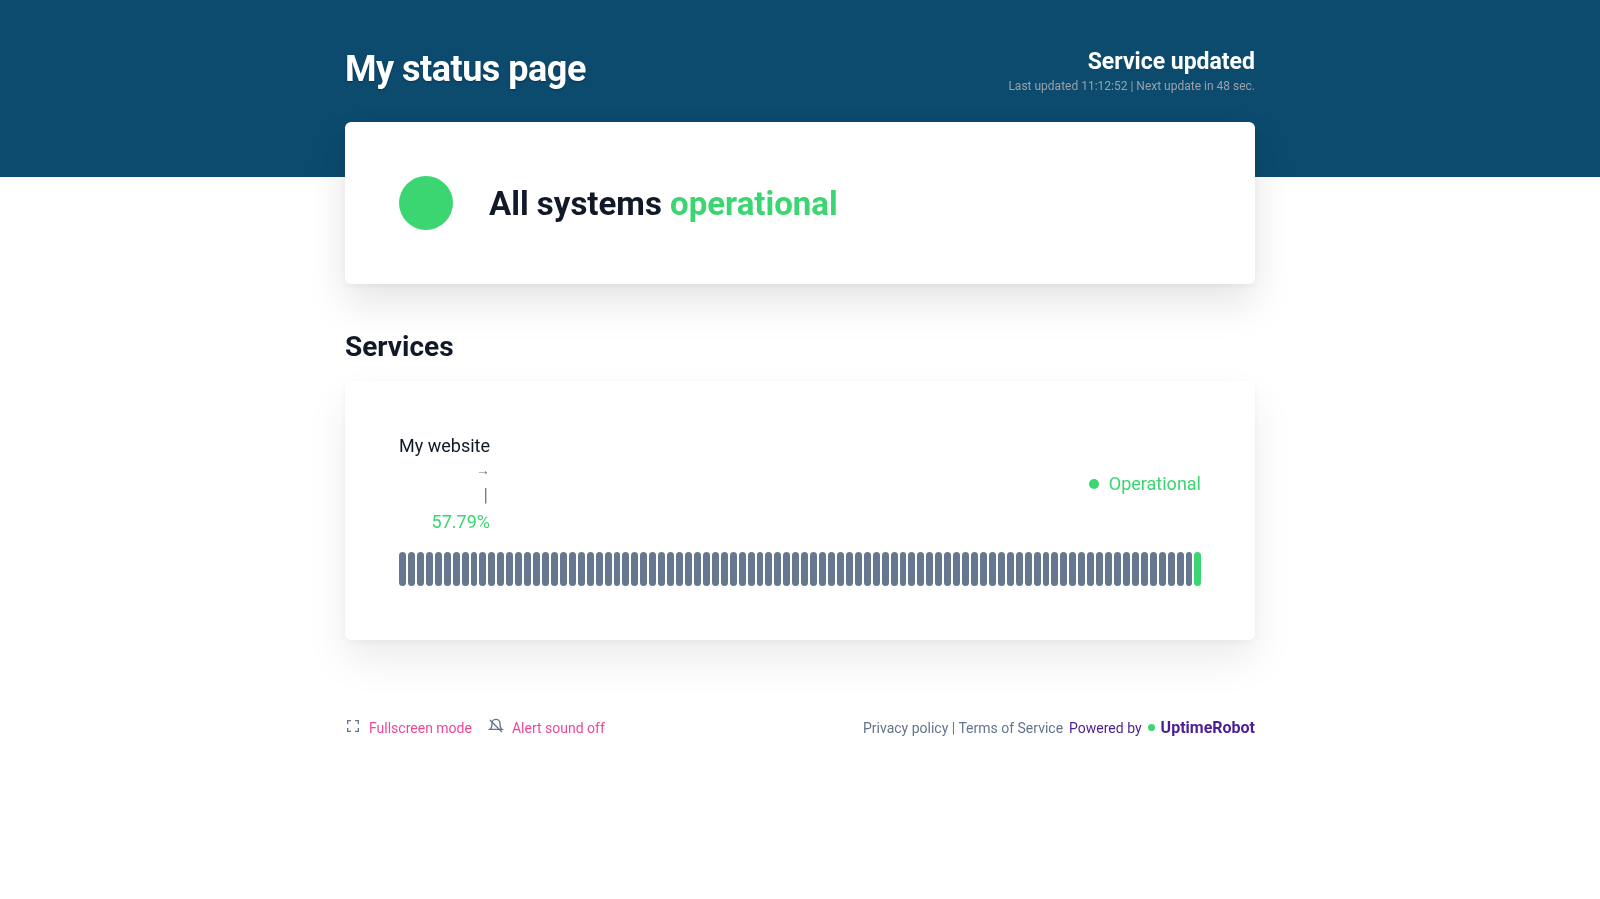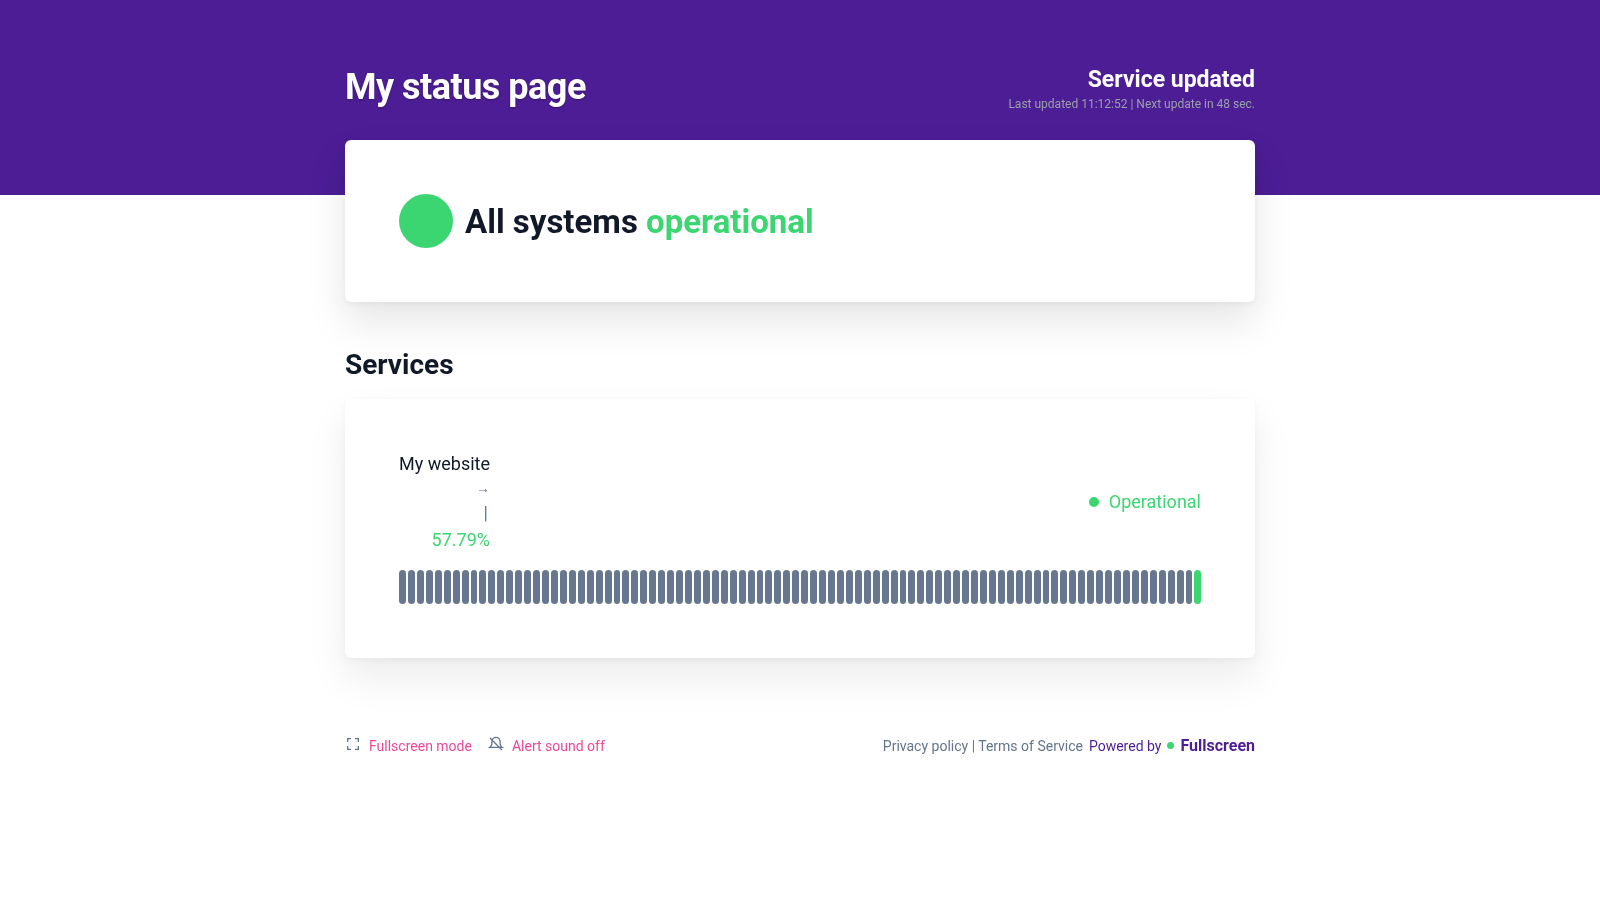--- a/index.html
+++ b/index.html
@@ -8,23 +8,23 @@
     background: #fff;
     color: #111827;
     width: 1600px;
   }
   .container {
     width: 910px;
     margin: 0 auto;
   }
   
   .header-bar {
-    background: #4c1d95;
+    background: #0c4a6e;
     width: 100%;
-    padding-top: 66px;
+    padding-top: 48px;
     padding-bottom: 84px;
   }
   .header-row {
     display: flex;
     justify-content: space-between;
     align-items: flex-start;
   }
   .page-title {
     color: #fff;
     font-size: 36px;
@@ -48,21 +48,21 @@
 
   
   .overall-card {
     background: #fff;
     border-radius: 6px;
     margin-top: -55px;
     padding: 54px 54px;
     box-shadow: 0 20px 40px rgba(0,0,0,0.10), 0 2px 6px rgba(0,0,0,0.05);
     display: flex;
     align-items: center;
-    gap: 12px;
+    gap: 36px;
   }
   .status-dot {
     width: 54px;
     height: 54px;
     border-radius: 50%;
     background: #3bd671;
   }
   .overall-text {
     font-size: 33px;
     font-weight: 700;
@@ -348,17 +348,17 @@
         <span>Alert sound off</span>
       </div>
     </div>
     <div class="footer-right">
       <span>
         <a href="#">Privacy policy</a><span> | </span><a href="#">Terms of Service</a>
       </span>
       <span class="powered">
         <span>Powered by</span>
         <span class="ur-dot"></span>
-        <span class="ur-name">Fullscreen</span>
+        <span class="ur-name">UptimeRobot</span>
       </span>
     </div>
   </div>
 </div>
 
 </body></html>

